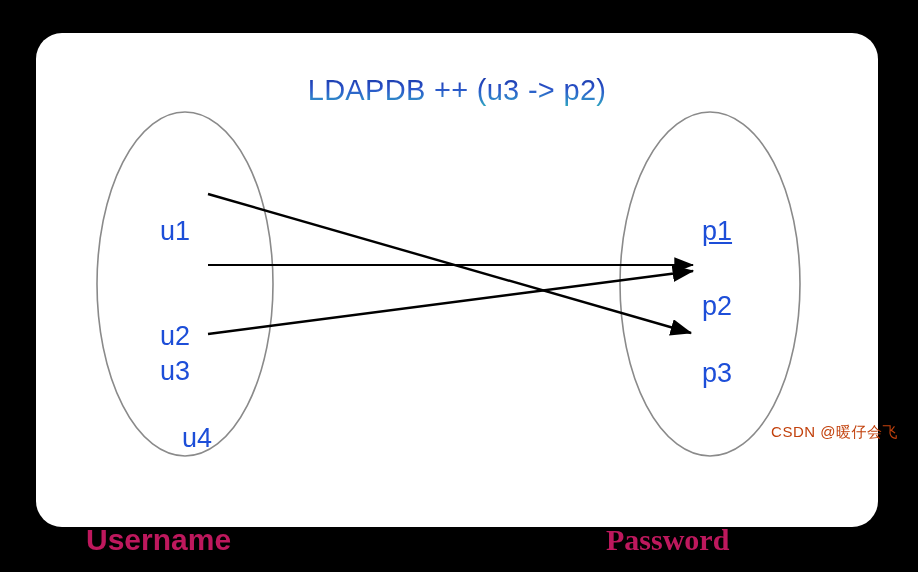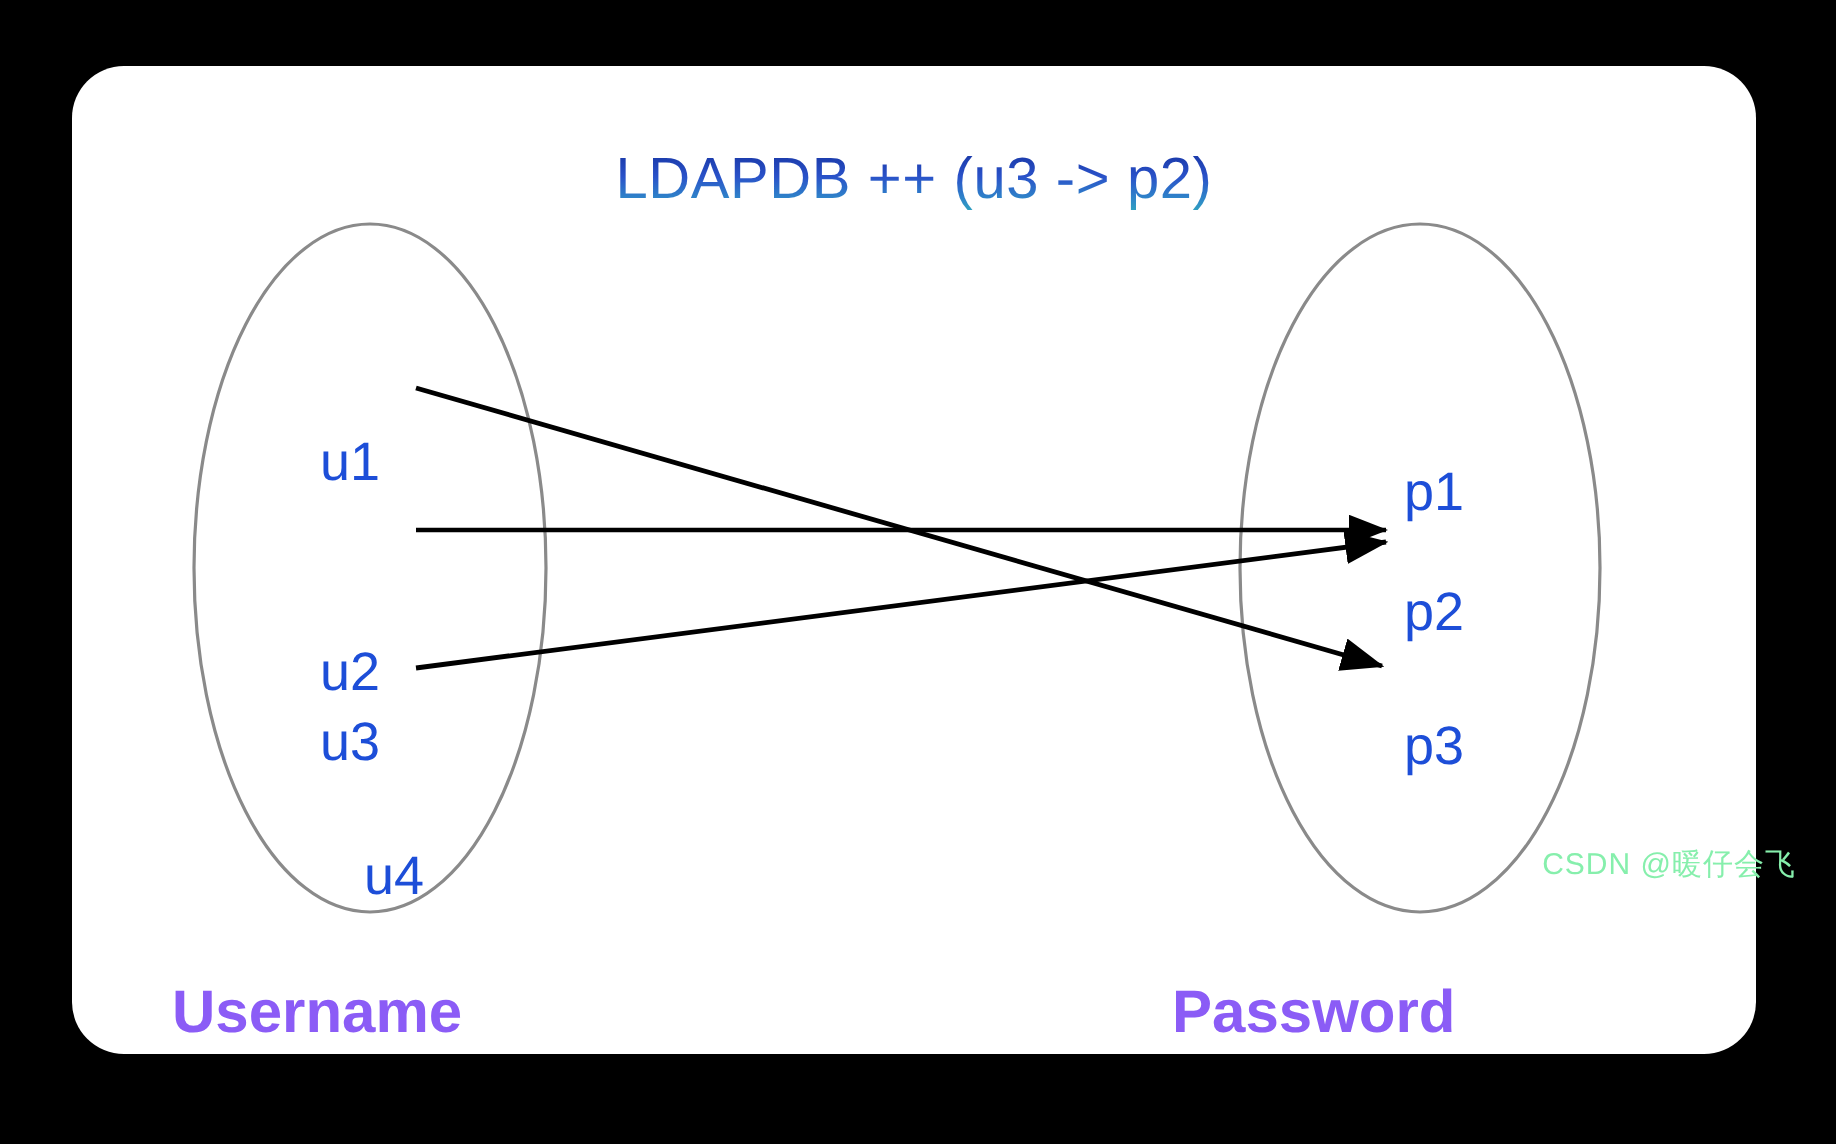--- a/index.html
+++ b/index.html
@@ -75,57 +75,58 @@
     line-height: 27px;
     white-space: nowrap;
   }
 
   
   .set-caption {
     position: absolute;
     font-family: "Liberation Sans", sans-serif;
     font-size: 30px;
     font-weight: 700;
-    color: #8b5cf6;
+    color: #be185d;
     line-height: 32px;
     white-space: nowrap;
+    margin-top: 33px;
   }
 
   
   #watermark {
     position: absolute;
     right: 20px;
     bottom: 10px;
     font-family: "Liberation Sans", sans-serif;
     font-size: 15px;
-    color: #86efac;
+    color: #c2410c;
     letter-spacing: 0.5px;
     white-space: nowrap;
   }
 </style>
 </head>
 <body>
 
 <div id="canvas">
 
   <div id="card">
 
     <div id="diagram-title">LDAPDB ++ (u3 -&gt; p2)</div>
 
     <div class="node-label" style="left:124px; top:185px;">u1</div>
     <div class="node-label" style="left:124px; top:254px;margin-top:36px;">u2</div>
     <div class="node-label" style="left:124px; top:325px;">u3</div>
     <div class="node-label" style="left:124px; top:392px;margin-left:22px;">u4</div>
 
-    <div class="node-label" style="left:666px; top:200px;">p1</div>
+    <div class="node-label" style="left:666px; top:185px;text-decoration:underline;">p1</div>
     <div class="node-label" style="left:666px; top:260px;">p2</div>
     <div class="node-label" style="left:666px; top:327px;">p3</div>
 
     <div class="set-caption" style="left:50px; top:458px;">Username</div>
-    <div class="set-caption" style="left:550px; top:458px;">Password</div>
+    <div class="set-caption" style="left:570px; top:458px;font-family:Liberation Serif, serif;">Password</div>
 
   </div>
 
   <svg id="figure-svg" viewBox="0 0 918 572">
     <defs>
       <marker id="arrowhead" markerWidth="9" markerHeight="7" refX="8.5" refY="3.5" orient="auto" markerUnits="strokeWidth">
         <polygon points="0 0, 9 3.5, 0 7" fill="#000000"></polygon>
       </marker>
     </defs>
 

